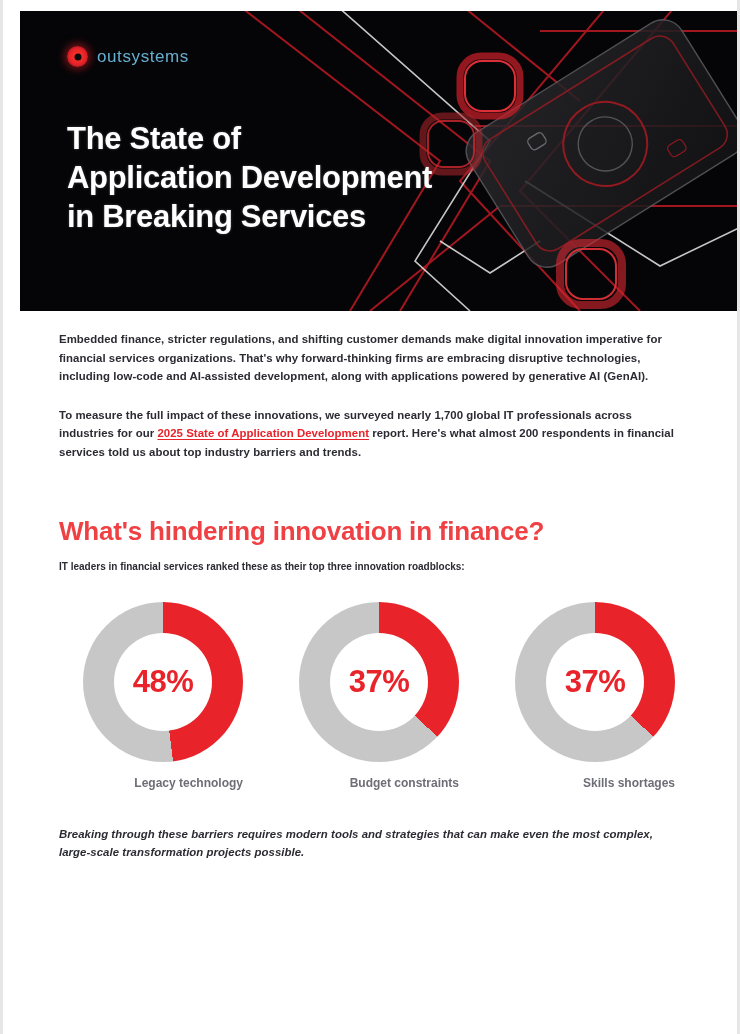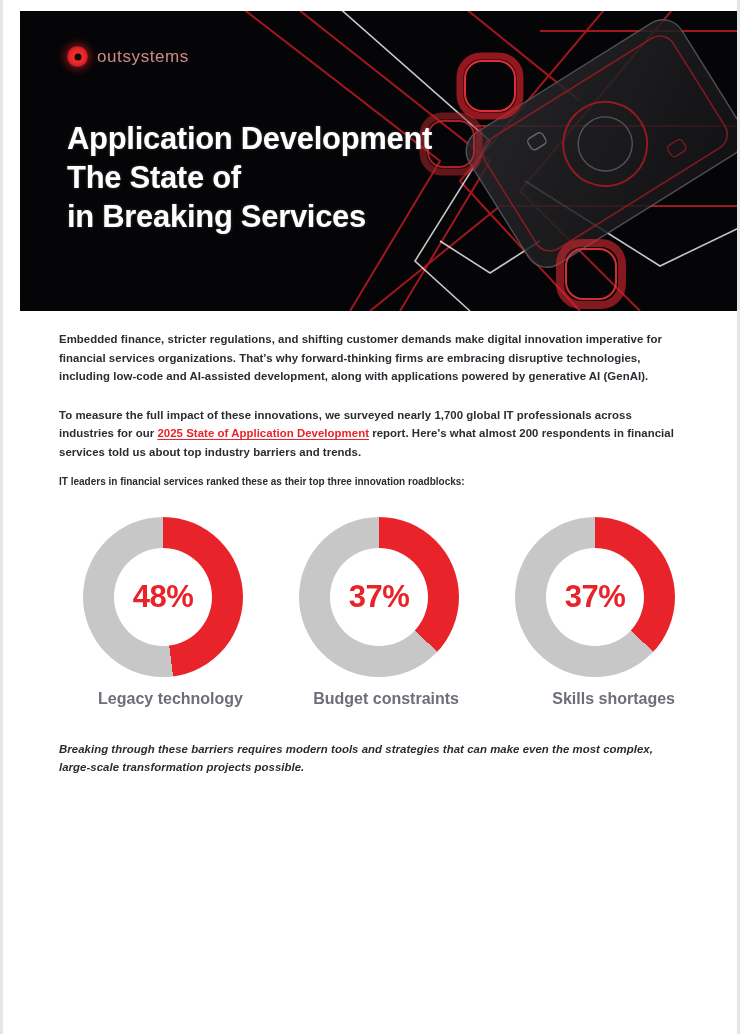--- a/index.html
+++ b/index.html
@@ -63,21 +63,21 @@
     left: 50%;
     top: 50%;
     transform: translate(-50%,-50%);
     width: 7px;
     height: 7px;
     border-radius: 50%;
     background: #0b0b0d;
   }
 
   .logo-word {
-    color: #fca5a5;
+    color: #7dd3fc;
     font-size: 17px;
     letter-spacing: 0.6px;
     font-weight: 400;
     opacity: 0.82;
     filter: blur(0.35px);
   }
 
   .hero-title {
     position: absolute;
     left: 47px;
@@ -182,21 +182,21 @@
     font-size: 31px;
     font-weight: 700;
     letter-spacing: -0.5px;
     filter: blur(0.3px);
   }
 
   .donut-label {
     margin-top: 14px;
     text-align: center;
     color: #6e6e78;
-    font-size: 16px;
+    font-size: 12px;
     line-height: 15px;
     font-weight: 700;
     filter: blur(0.5px);
   }
 
   .para.p3 { margin-top: 34px; font-style: italic; }
 </style>
 </head>
 <body>
 
@@ -247,34 +247,35 @@
         <rect x="546" y="238" width="50" height="50" rx="17" stroke="#e8323a" stroke-width="2" opacity="0.9"></rect>
       </g>
     </svg>
 
     <div class="hero-logo">
       <span class="logo-mark"></span>
       <span class="logo-word">outsystems</span>
     </div>
 
     <div class="hero-title">
+      <div>The State of</div>
       <div>Application Development</div>
-      <div>The State of</div>
       <div>in Breaking Services</div>
     </div>
   </div>
 
   <div class="body-wrap">
 
     <p class="para p1">Embedded finance, stricter regulations, and shifting customer demands make digital innovation imperative for financial services organizations. That's why forward-thinking firms are embracing disruptive technologies, including low-code and AI-assisted development, along with applications powered by generative AI (GenAI).</p>
 
     <p class="para p2">
       <span>To measure the full impact of these innovations, we surveyed nearly 1,700 global IT professionals across industries for our </span><a class="inline-link">2025 State of Application Development</a><span> report. Here's what almost 200 respondents in financial services told us about top industry barriers and trends.</span>
     </p>
 
+    <h2 class="section-head">What's hindering innovation in finance?</h2>
 
     <p class="section-sub">IT leaders in financial services ranked these as their top three innovation roadblocks:</p>
 
     <div class="donuts">
 
       <div class="donut-cell">
         <div class="donut" style="background: conic-gradient(rgb(232, 35, 42) 0deg, rgb(232, 35, 42) 172.8deg, rgb(199, 199, 199) 172.8deg, rgb(199, 199, 199) 360deg);">
           <div class="donut-hole">
             <span class="donut-value">48%</span>
           </div>

